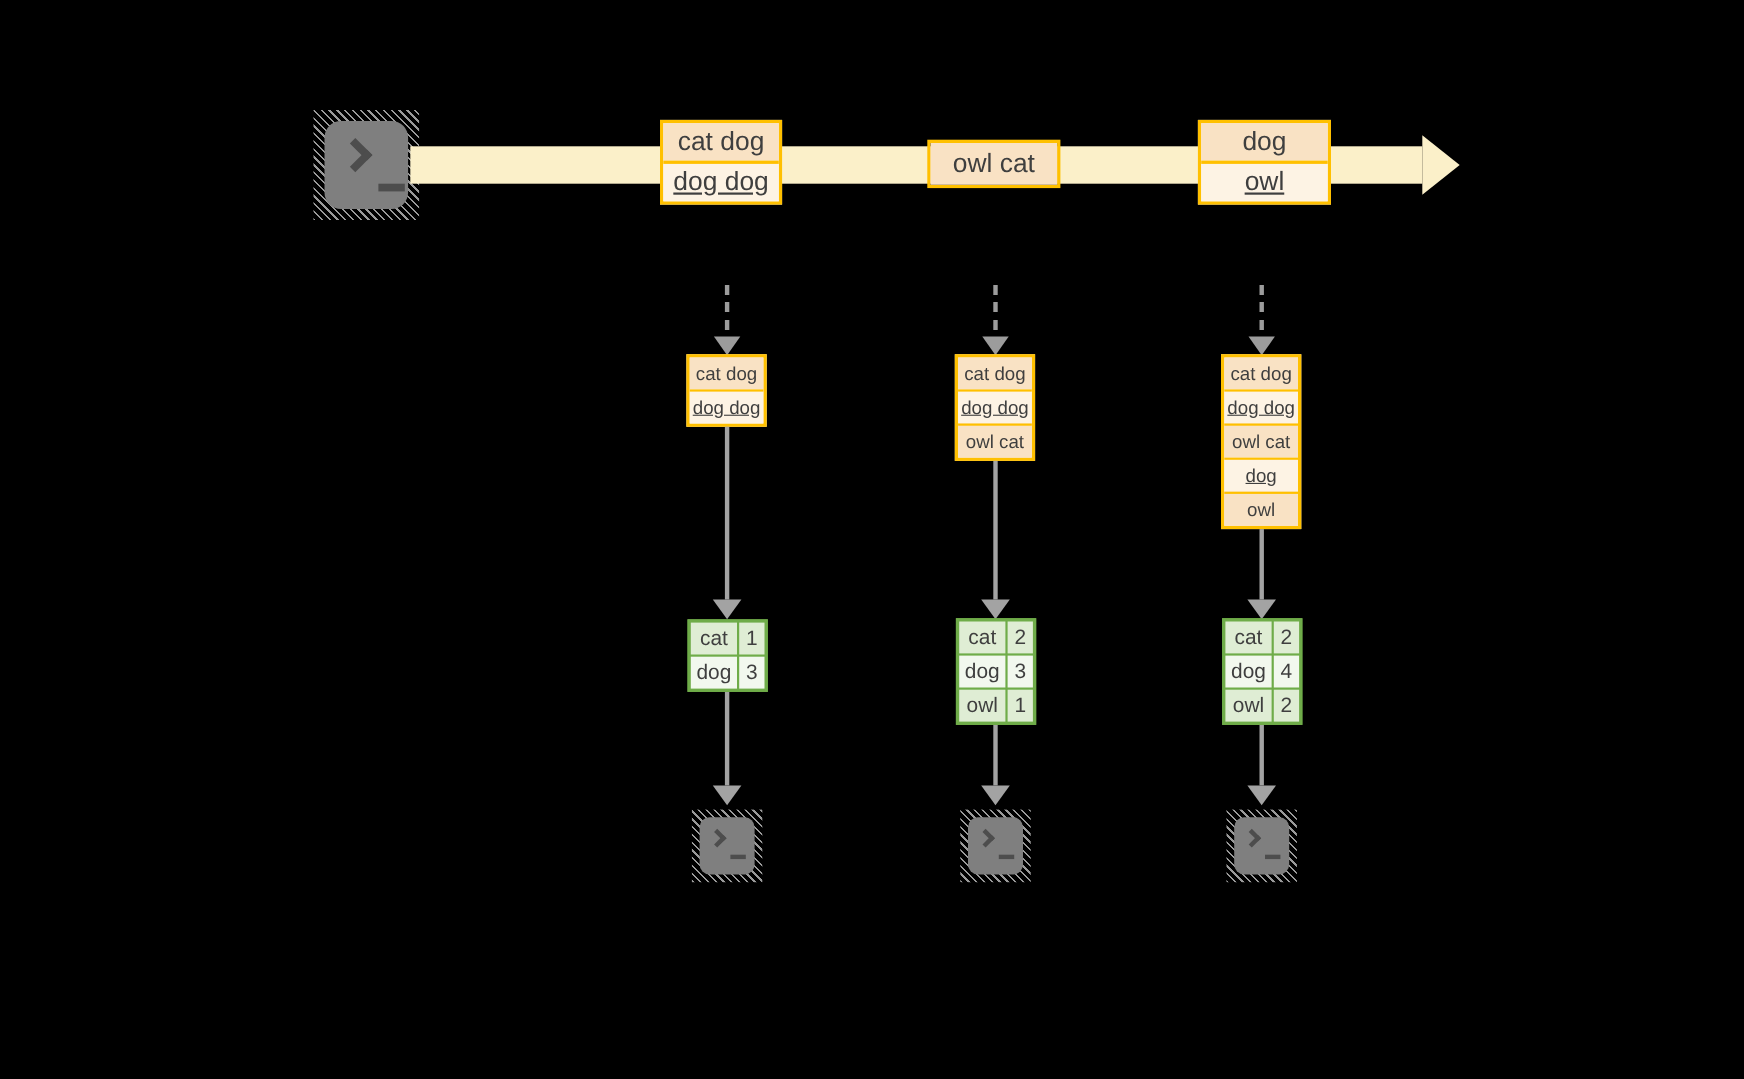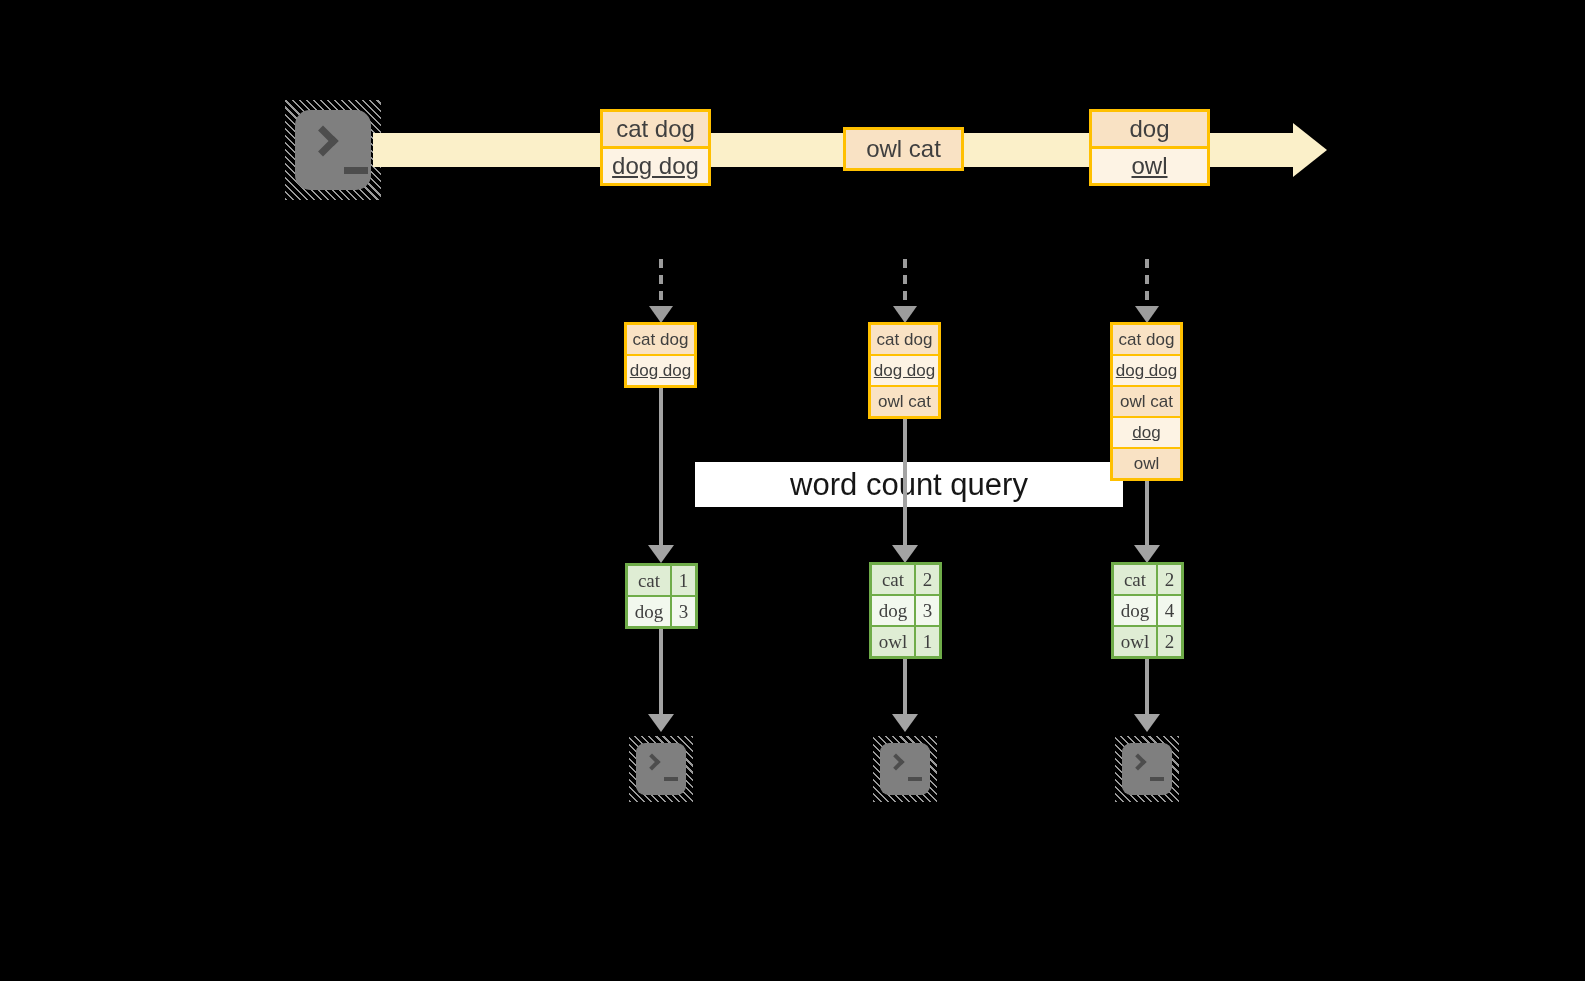--- a/index.html
+++ b/index.html
@@ -41,21 +41,21 @@
     border-left:12px solid transparent;border-right:12px solid transparent;border-top:17px solid #9c9c9c;}
   .sline{position:absolute;width:4px;background:#a3a3a3;z-index:3;}
   .shead{position:absolute;width:0;height:0;z-index:3;
     border-left:13px solid transparent;border-right:13px solid transparent;border-top:18px solid #a3a3a3;}
   
   .qband{position:absolute;left:695px;top:462px;width:428px;height:45px;background:#fff;z-index:2;
     display:flex;align-items:center;justify-content:center;}
   .qband span{font-size:31px;color:#161616;}
   
   .gtable{position:absolute;z-index:4;background:#6FAC49;border:3px solid #6FAC49;
-    display:grid;grid-template-columns:42px 23px;gap:2px;font-family:Liberation Serif, serif;}
+    display:grid;grid-template-columns:42px 23px;gap:2px;}
   .gcell{height:29px;display:flex;align-items:center;justify-content:center;font-size:19px;color:#3f3f3f;}
   .gcell.dark{background:#DFEDD4;}
   .gcell.light{background:#F2F8EE;}
 </style>
 </head>
 <body>
 
 <div class="canvas">
 
   <div class="term term-big" style="left:285px;top:100px;width:96px;height:100px">
@@ -99,23 +99,20 @@
     <div class="row dark">owl cat</div>
   </div>
   <div class="obox state" style="left:1110px;top:322px;width:73px">
     <div class="row dark">cat dog</div>
     <div class="row light">dog dog</div>
     <div class="row dark">owl cat</div>
     <div class="row light">dog</div>
     <div class="row dark">owl</div>
   </div>
 
-  <div class="qband">
-    <span>word count query</span>
-  </div>
 
   <div class="sline" style="left:659px;top:388px;height:157px"></div>
   <div class="shead" style="left:648px;top:545px"></div>
   <div class="sline" style="left:903px;top:419px;height:126px"></div>
   <div class="shead" style="left:892px;top:545px"></div>
   <div class="sline" style="left:1145px;top:481px;height:64px"></div>
   <div class="shead" style="left:1134px;top:545px"></div>
 
   <div class="gtable" style="left:625px;top:563px">
     <div class="gcell dark">cat</div>

